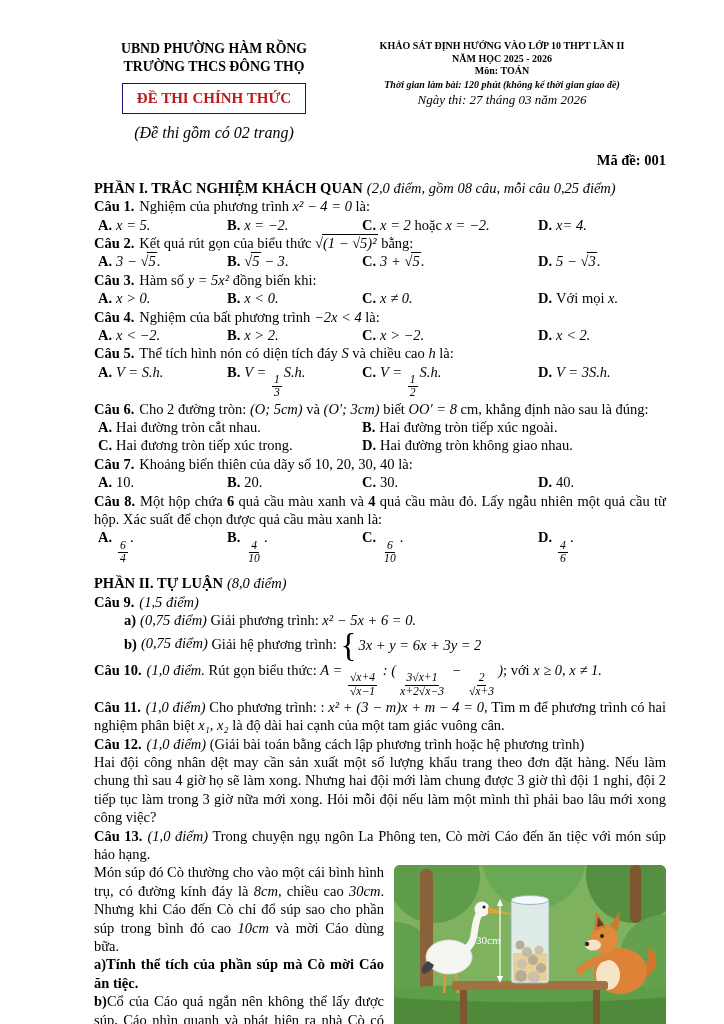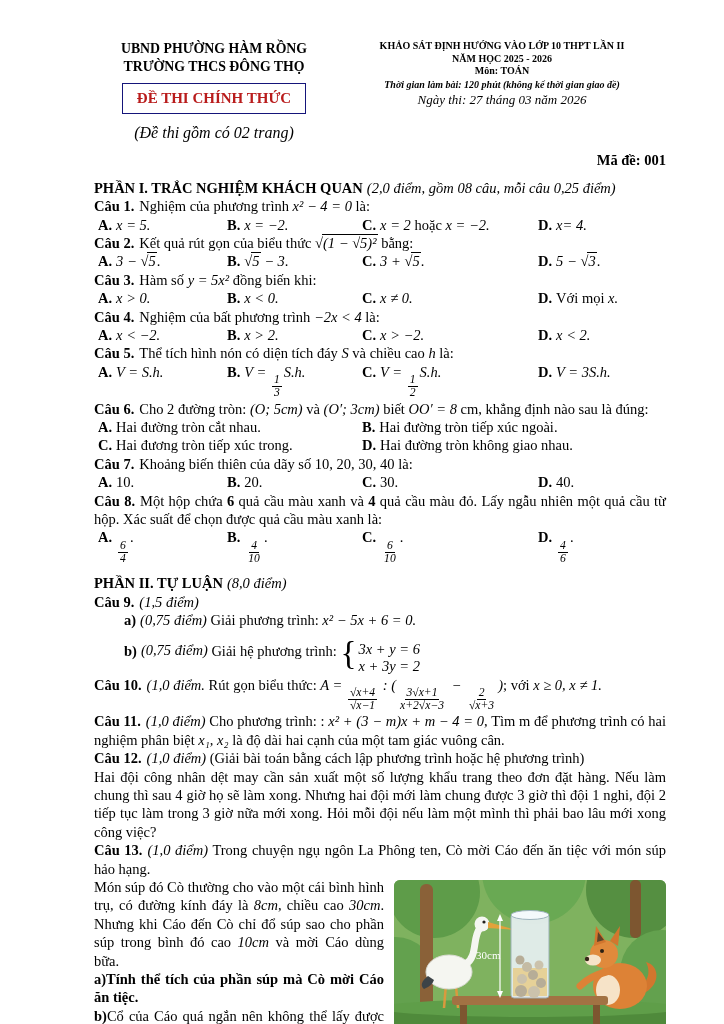--- a/index.html
+++ b/index.html
@@ -36,21 +36,21 @@
   
   .frac{display:inline-flex;flex-direction:column;align-items:center;line-height:1.05;
         font-size:0.8em;vertical-align:-0.55em;margin:0 2px;font-style:italic;}
   .fnum{border-bottom:1px solid #000;padding:0 2px;}
   .fden{padding:0 2px;}
   .sqrt{white-space:nowrap;font-style:italic;}
   .rad{font-style:normal;letter-spacing:-1px;}
   .radicand{border-top:1.2px solid #000;padding:0 1px;}
   .sys{display:inline-flex;align-items:center;vertical-align:middle;}
   .brace{font-size:2.3em;font-weight:400;line-height:0.95;margin-right:2px;font-style:normal;}
-  .sys-lines{display:inline-flex;flex-direction:column;line-height:1.18;margin-top:12px;}
+  .sys-lines{display:inline-flex;flex-direction:row;line-height:1.18;}
   
   .illustration{float:right;width:272px;height:174px;margin:2px 0 3px 10px;border-radius:6px;overflow:hidden;}
   .illustration svg{display:block;width:100%;height:100%;}
   .bottom-rule{clear:both;border-top:2px solid #5a5a5a;margin-top:6px;}
 </style>
 </head>
 <body>
 
 <div class="page">
 

